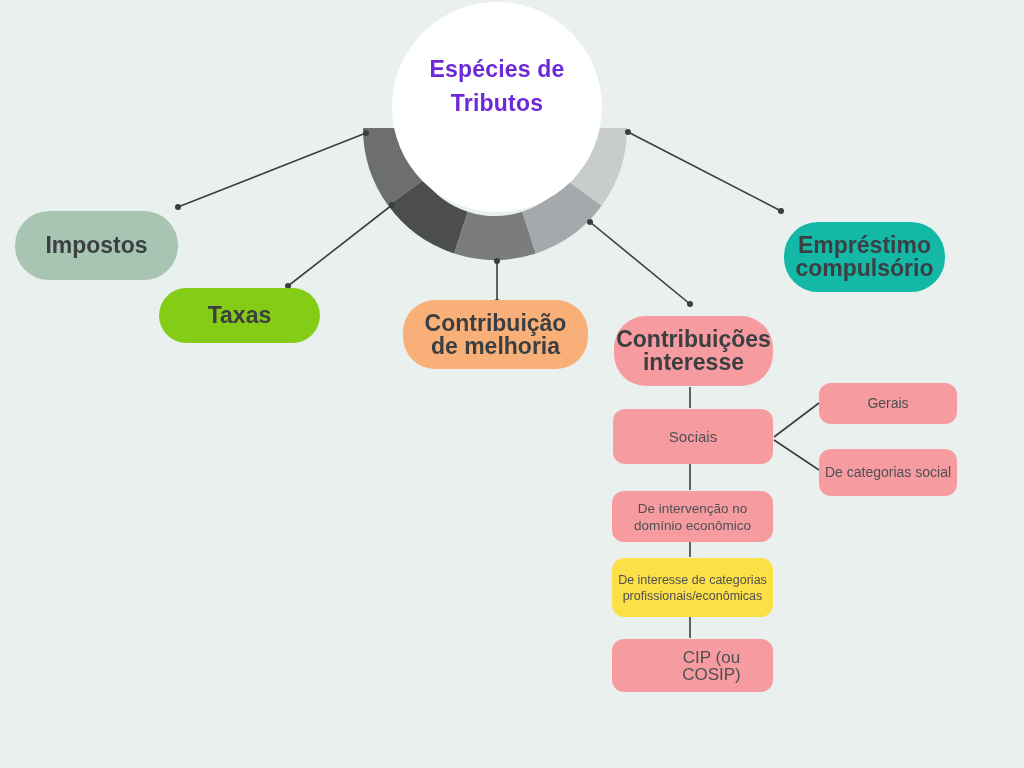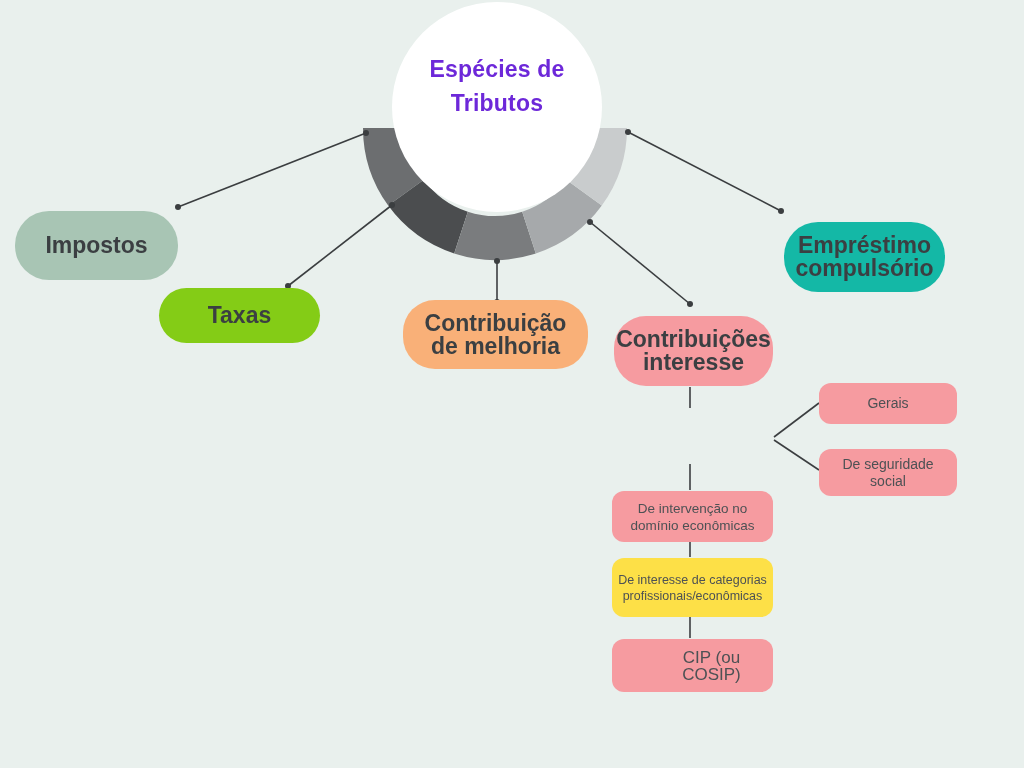--- a/index.html
+++ b/index.html
@@ -91,24 +91,25 @@
   <div class="node primary" style="left: 15px; top: 211px; width: 163px; height: 69px; border-radius: 34px; background-color: rgb(168, 197, 180);">Impostos</div>
 
   <div class="node primary" style="left: 159px; top: 288px; width: 161px; height: 55px; border-radius: 35px; background-color: #84cc16; text-align: right;">Taxas</div>
 
   <div class="node primary" style="left: 403px; top: 300px; width: 185px; height: 69px; border-radius: 32px; background-color: rgb(249, 176, 120);">Contribuição de melhoria</div>
 
   <div class="node primary" style="left: 614px; top: 316px; width: 159px; height: 70px; border-radius: 32px; background-color: rgb(246, 155, 160);">Contribuições interesse</div>
 
   <div class="node primary" style="left: 784px; top: 222px; width: 161px; height: 70px; border-radius: 34px; background-color: #14b8a6;">Empréstimo compulsório</div>
 
+  <div class="node sub" style="left: 613px; top: 409px; width: 160px; height: 55px; font-size: 15px; background-color: rgb(246, 155, 160);">Sociais</div>
 
   <div class="node sub" style="left: 819px; top: 383px; width: 138px; height: 41px; background-color: rgb(246, 155, 160);">Gerais</div>
 
-  <div class="node sub" style="left: 819px; top: 449px; width: 138px; height: 47px; background-color: rgb(246, 155, 160);">De seguridade social</div>
+  <div class="node sub" style="left: 819px; top: 449px; width: 138px; height: 47px; background-color: rgb(246, 155, 160);">De categorias social</div>
 
-  <div class="node sub" style="left: 612px; top: 491px; width: 161px; height: 51px; font-size: 13.5px; background-color: rgb(246, 155, 160);">De intervenção no domínio econômicas</div>
+  <div class="node sub" style="left: 612px; top: 491px; width: 161px; height: 51px; font-size: 13.5px; background-color: rgb(246, 155, 160);">De intervenção no domínio econômico</div>
 
   <div class="node sub" style="left: 612px; top: 558px; width: 161px; height: 59px; font-size: 12.5px; line-height: 16px; background-color: #fde047;">De interesse de categorias profissionais/econômicas</div>
 
   <div class="node sub" style="left: 612px; top: 639px; width: 161px; height: 53px; font-size: 17px; background-color: rgb(246, 155, 160); padding-left: 42px;">CIP (ou COSIP)</div>
 
 </div>
 
 </body></html>

